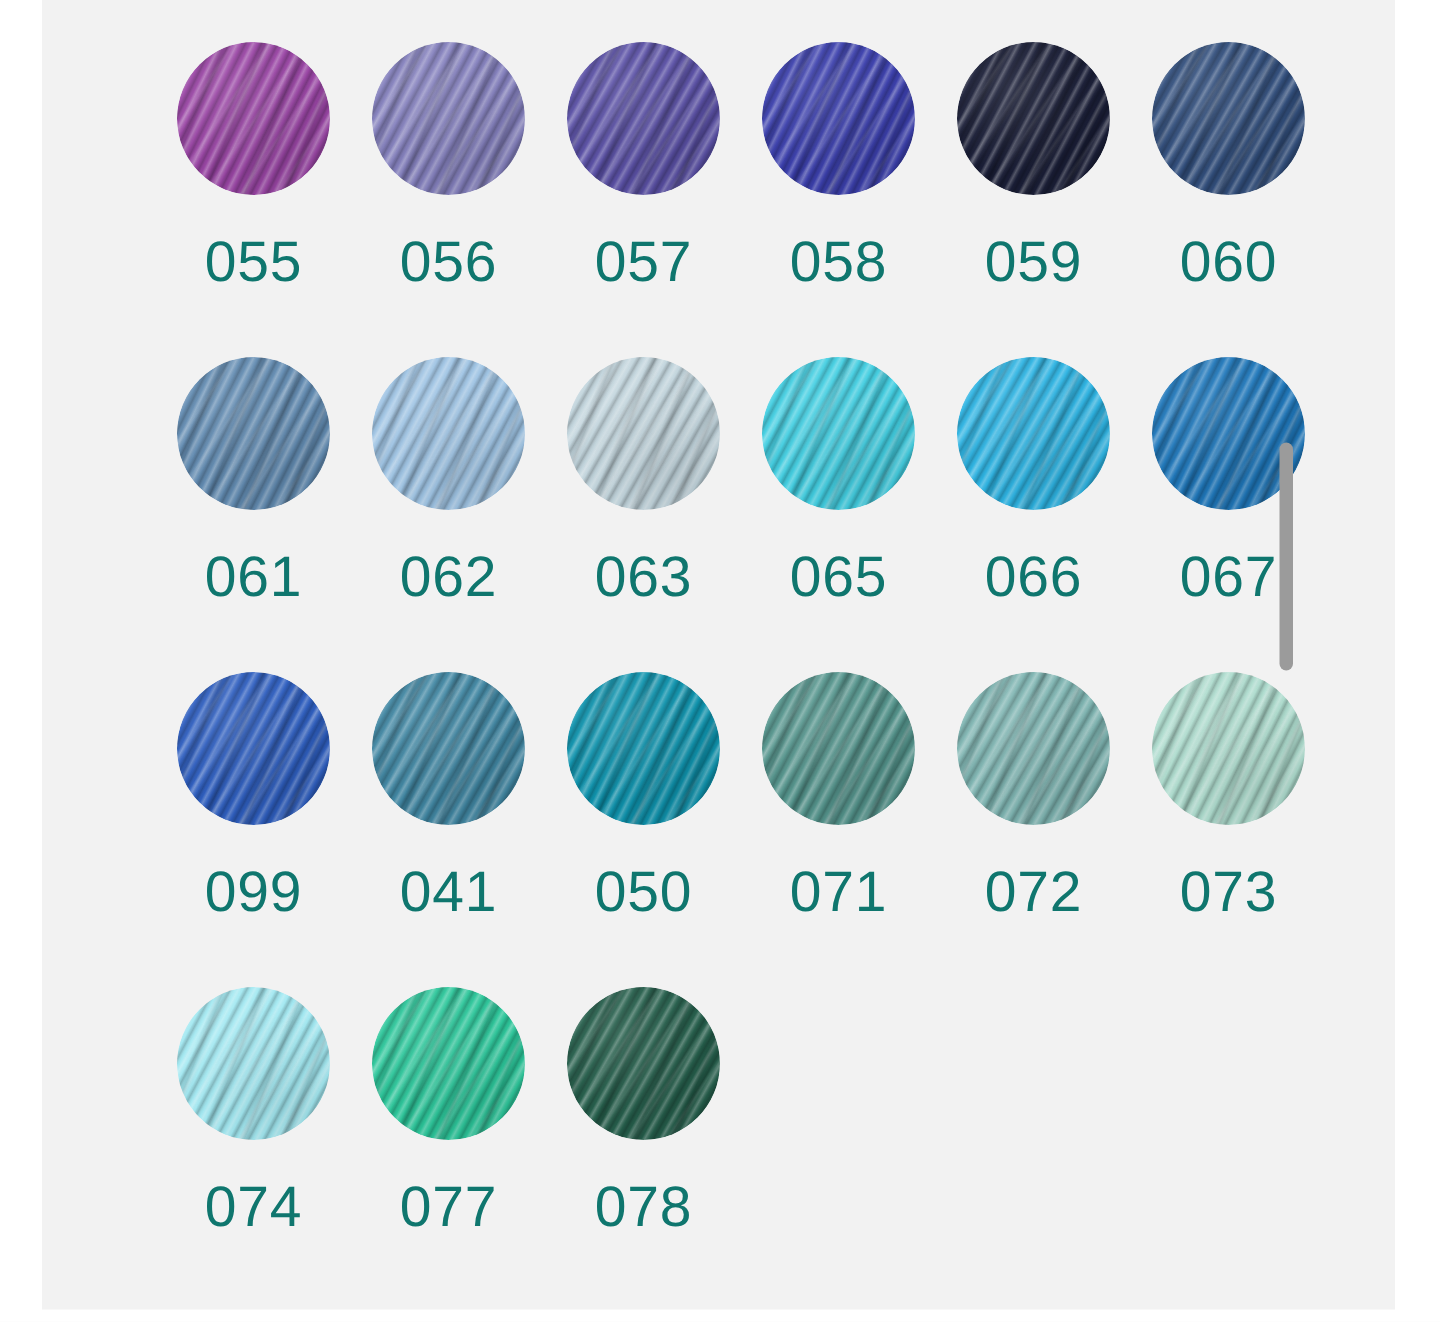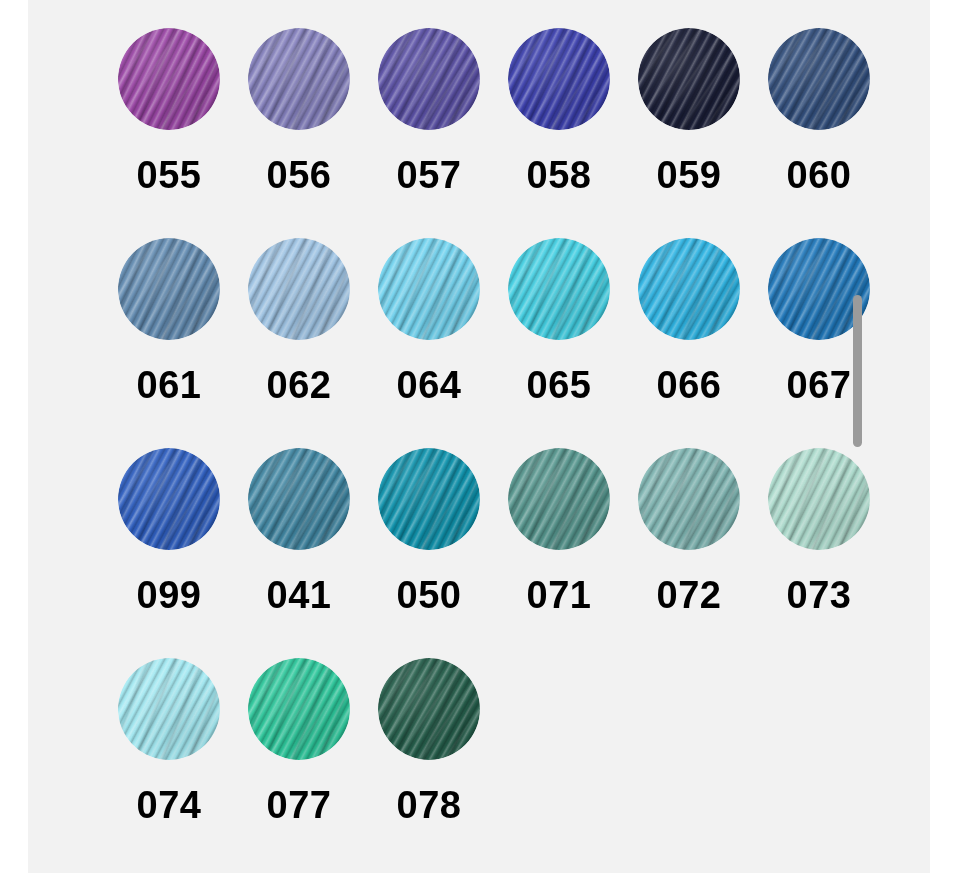--- a/index.html
+++ b/index.html
@@ -109,22 +109,22 @@
     inset: 0;
     border-radius: 50%;
     background:
       radial-gradient(circle at 35% 30%, rgba(255,255,255,0.10), rgba(255,255,255,0) 58%),
       radial-gradient(circle at 72% 78%, rgba(0,0,0,0.09), rgba(0,0,0,0) 62%);
   }
   .swatch-label {
     margin-top: 26px;
     font-size: 38px;
     line-height: 1;
-    color: #000000;
-    font-weight: 700;
+    color: #0f766e;
+    font-weight: 400;
     letter-spacing: 0.5px;
     font-family: "Liberation Sans", "DejaVu Sans", sans-serif;
   }
   
   #scrollbar-thumb {
     position: absolute;
     left: 853px;
     top: 295px;
     width: 9px;
     height: 152px;
@@ -205,26 +205,26 @@
           <div class="swatch-disc">
             <div class="disc-base" style="background: rgb(159, 196, 228);"></div>
             <div class="disc-tex" style="transform: rotate(0deg);"></div>
             <div class="disc-tex2"></div>
             <div class="disc-shade"></div>
           </div>
           <div class="swatch-label">062</div>
         </div>
         <div class="swatch-cell">
           <div class="swatch-disc">
-            <div class="disc-base" style="background: rgb(114, 211, 239);"></div>
-            <div class="disc-tex" style="transform: rotate(-1.5deg);"></div>
-            <div class="disc-tex2"></div>
-            <div class="disc-shade"></div>
-          </div>
-          <div class="swatch-label">064</div>
+            <div class="disc-base" style="background: rgb(194, 213, 221);"></div>
+            <div class="disc-tex" style="transform: rotate(1.5deg);"></div>
+            <div class="disc-tex2"></div>
+            <div class="disc-shade"></div>
+          </div>
+          <div class="swatch-label">063</div>
         </div>
         <div class="swatch-cell">
           <div class="swatch-disc">
             <div class="disc-base" style="background: rgb(67, 207, 226);"></div>
             <div class="disc-tex" style="transform: rotate(0deg);"></div>
             <div class="disc-tex2"></div>
             <div class="disc-shade"></div>
           </div>
           <div class="swatch-label">065</div>
         </div>

